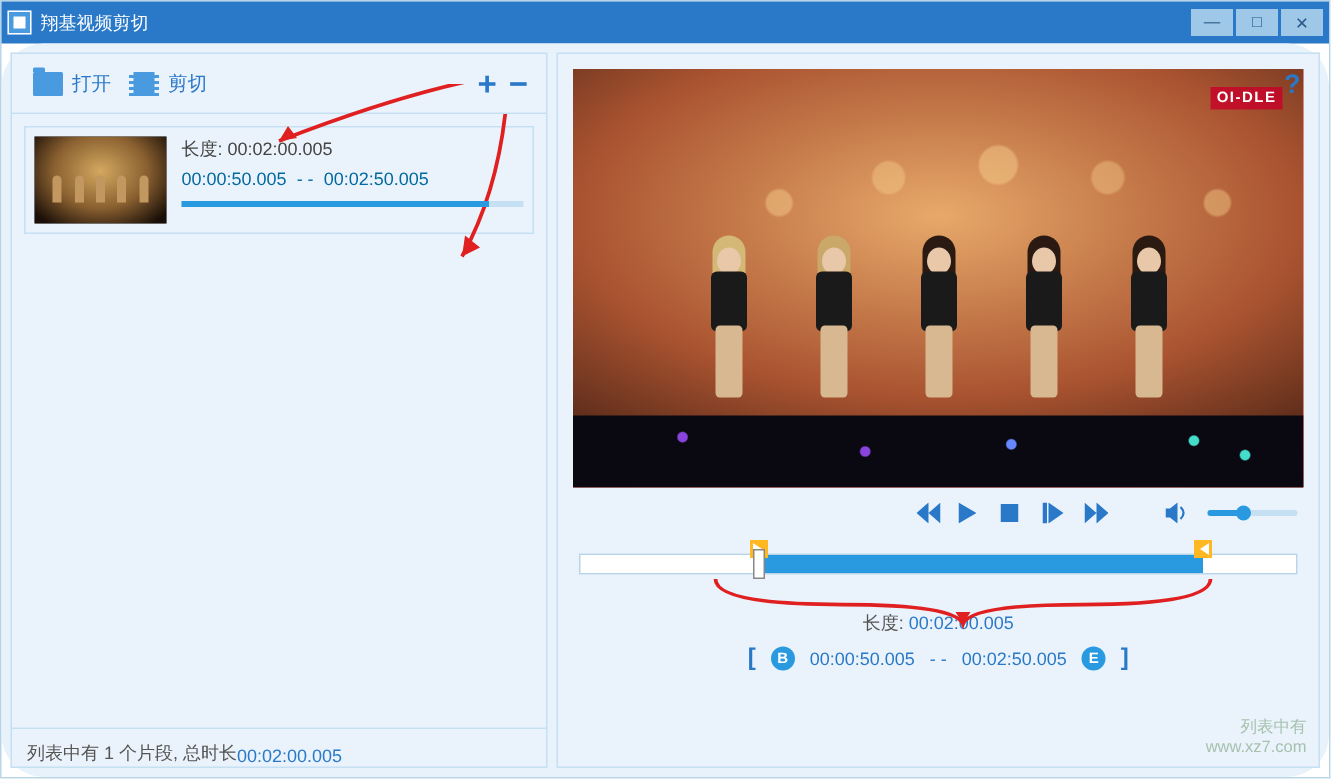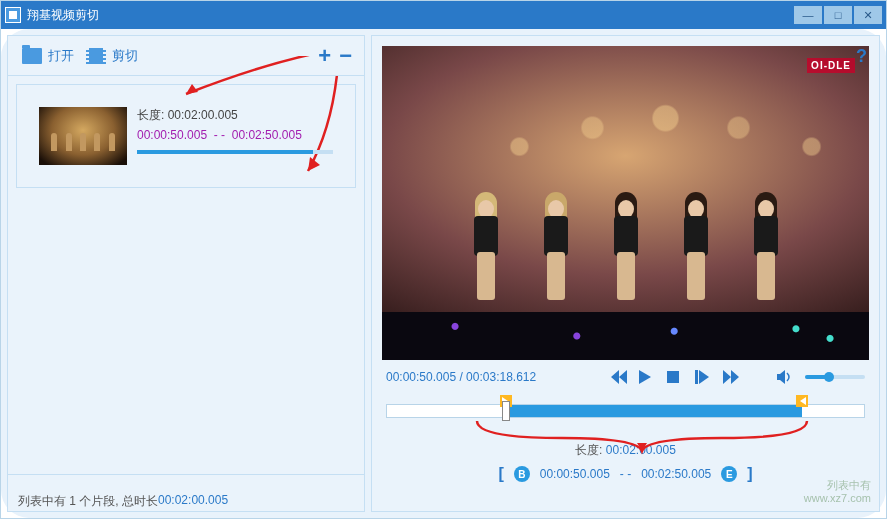--- a/index.html
+++ b/index.html
@@ -27,38 +27,38 @@
 .film-icon::before { left: 0; }
 .film-icon::after { right: 0; }
 .tb-spacer { flex: 1; }
 .plus-btn, .minus-btn { font-size: 22px; font-weight: bold; color: #2a79c8; cursor: pointer; padding: 0 4px; line-height: 1; }
 
 .arrow-red { position: absolute; pointer-events: none; }
 .arrow1 { left: 170px; top: 20px; width: 140px; height: 50px; }
 .arrow2 { left: 230px; top: 40px; width: 110px; height: 110px; }
 
 .clip-list { flex: 1; padding: 8px; overflow-y: auto; }
-.clip-item { display: flex; gap: 10px; padding: 22px; border: 1px solid #c5dff3; background: #eaf3fb; }
+.clip-item { display: flex; gap: 10px; padding: 6px; border: 1px solid #c5dff3; background: #eaf3fb; }
 .thumb { width: 88px; height: 58px; background: #1a1a1a; position: relative; overflow: hidden; }
 .thumb-stage { position: absolute; inset: 0; background: radial-gradient(ellipse at 50% 40%, #d4a860 0%, #8a6030 50%, #1a0f08 90%); }
 .thumb-figs { position: absolute; bottom: 12px; left: 8px; right: 8px; height: 20px; display: flex; justify-content: space-around; }
 .thumb-figs span { width: 6px; height: 18px; background: #c29860; border-radius: 3px 3px 0 0; }
 .clip-info { flex: 1; font-size: 12px; }
 .clip-info .line1 { color: #444; margin-bottom: 4px; }
-.clip-info .line2 { color: #a21caf; margin-bottom: 8px; }
+.clip-info .line2 { color: #0369a1; margin-bottom: 8px; }
 .clip-info .pbar { height: 4px; background: #c5dff3; position: relative; }
 .clip-info .pbar .fill { position: absolute; left: 0; top: 0; bottom: 0; width: 90%; background: #2a9ae0; }
 
-.status-bar { height: 26px; border-top: 1px solid #c5dff3; display: flex; align-items: flex-start; padding: 18px 10px; font-size: 12px; color: #555; }
+.status-bar { height: 26px; border-top: 1px solid #c5dff3; display: flex; align-items: flex-end; padding: 0 10px; font-size: 12px; color: #555; }
 .status-time { color: #2a79c8; }
 
 .right-panel { flex: 1; background: #eaf3fb; border: 1px solid #c5dff3; display: flex; flex-direction: column; position: relative; }
 .help-icon { position: absolute; top: 10px; right: 12px; color: #2a79c8; font-size: 18px; font-weight: bold; cursor: pointer; z-index: 5; }
 
-.video-area { margin: 10px 10px 6px 10px; height: 314px; background: #4c1d95; position: relative; overflow: hidden; padding-left: 40px; }
+.video-area { margin: 10px 10px 6px 10px; height: 279px; background: #ef4444; position: relative; overflow: hidden; padding-left: 40px; }
 .stage-bg { position: absolute; inset: 0; background: 
   radial-gradient(ellipse 600px 300px at 50% 35%, rgba(230,180,110,0.9), rgba(140,90,40,0.7) 40%, rgba(30,15,8,0.95) 75%);
 }
 .orn { position: absolute; width: 100%; height: 60%; top: 8%; background:
   radial-gradient(circle at 20% 40%, rgba(255,220,150,0.4) 0 8px, transparent 10px),
   radial-gradient(circle at 35% 30%, rgba(255,220,150,0.35) 0 10px, transparent 12px),
   radial-gradient(circle at 50% 25%, rgba(255,220,150,0.4) 0 12px, transparent 14px),
   radial-gradient(circle at 65% 30%, rgba(255,220,150,0.35) 0 10px, transparent 12px),
   radial-gradient(circle at 80% 40%, rgba(255,220,150,0.4) 0 8px, transparent 10px);
 }
@@ -228,25 +228,20 @@
               <div class="head"></div>
               <div class="body"></div>
               <div class="legs"></div>
             </div>
         </div>
         <div class="crowd"></div>
         <div class="logo-ov">OI-DLE</div>
       </div>
 
       <div class="controls">
-        <div class="time-disp">
-          <span>00:00:50.005</span>
-          <span>/</span>
-          <span class="total">00:03:18.612</span>
-        </div>
         <div class="ctrl-spacer"></div>
         <div class="ctrl-btn">
           <svg width="16" height="14" viewBox="0 0 16 14">
               <path d="M8 0 L0 7 L8 14 Z M16 0 L8 7 L16 14 Z" fill="#2a79c8"></path>
             </svg>
         </div>
         <div class="ctrl-btn">
           <svg width="12" height="14" viewBox="0 0 12 14">
               <path d="M0 0 L12 7 L0 14 Z" fill="#2a79c8"></path>
             </svg>

